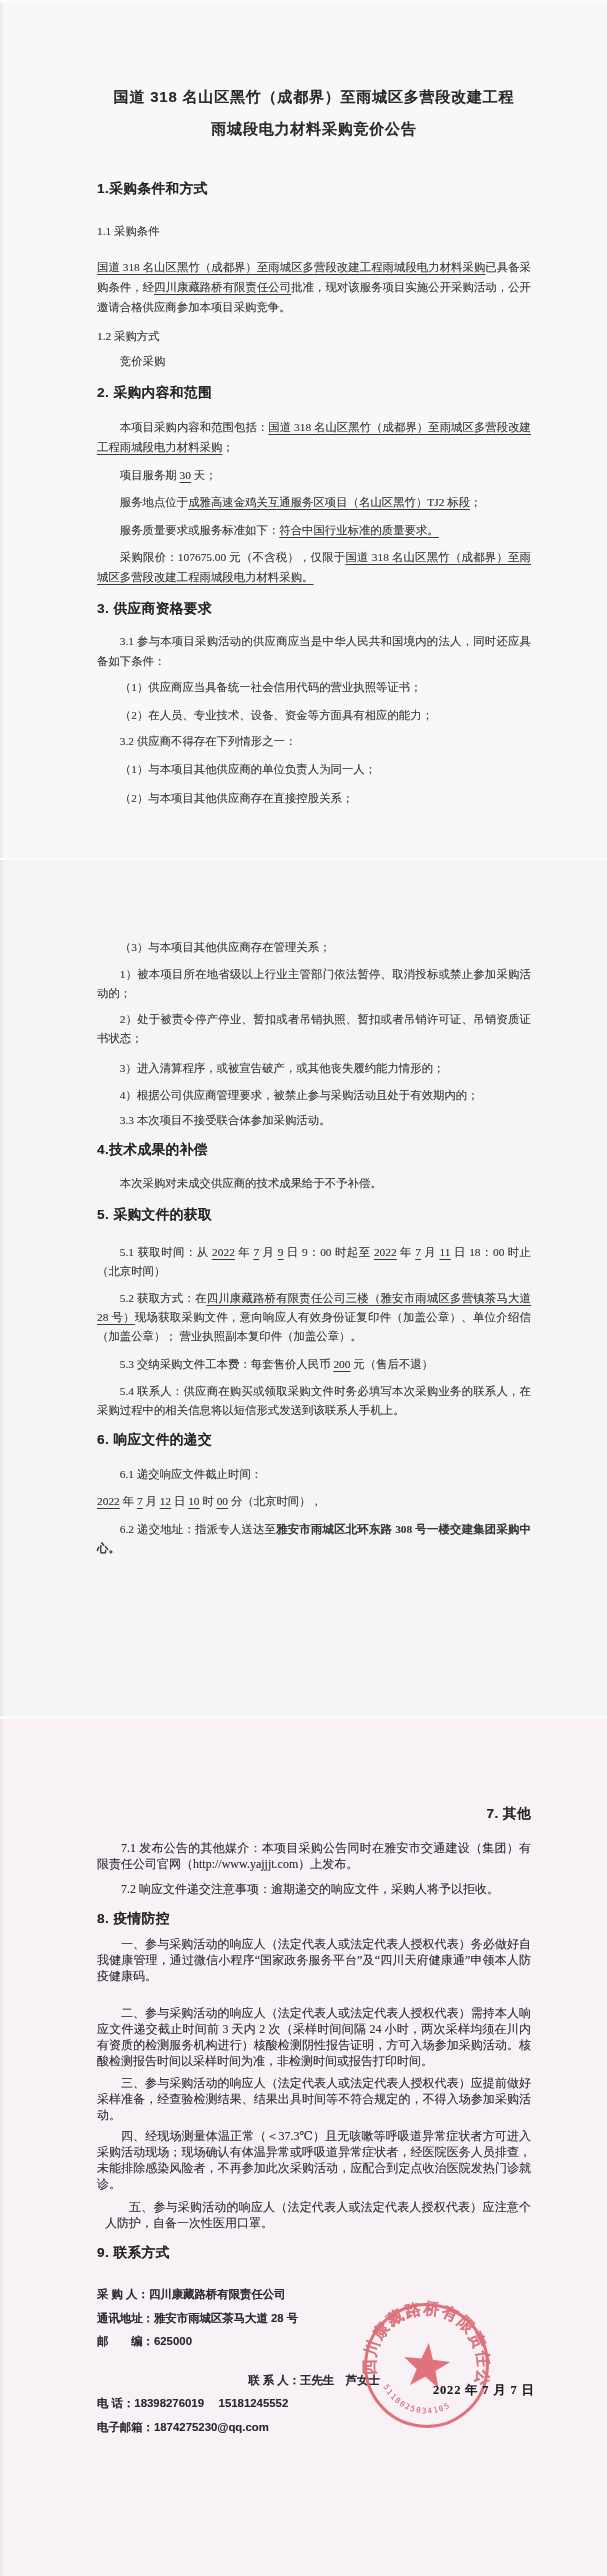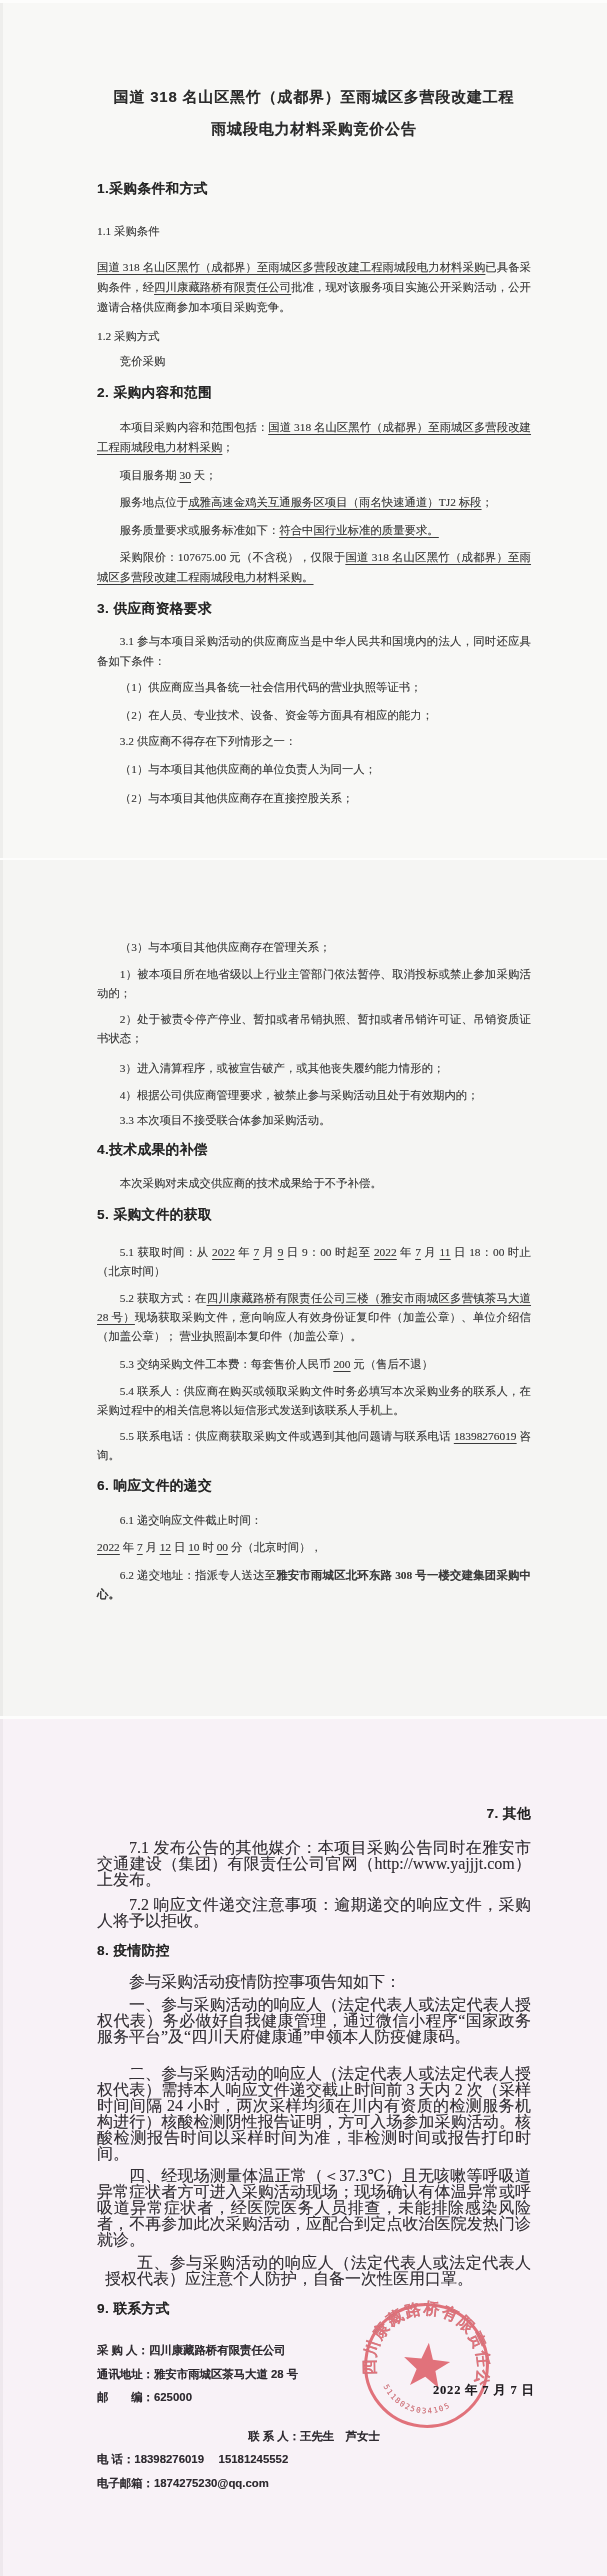--- a/index.html
+++ b/index.html
@@ -14,21 +14,21 @@
         background:rgba(0,0,0,.04);}
   .blk{margin:0;}
   .t-title{font-family:"Liberation Sans","DejaVu Sans",sans-serif;font-weight:700;
         font-size:15px;line-height:29px;text-align:center;color:#2b2b2b;letter-spacing:0.8px;}
   .t-h{font-family:"Liberation Sans","DejaVu Sans",sans-serif;font-weight:700;
         font-size:13.7px;line-height:20px;color:var(--ink2);letter-spacing:0.4px;}
   .t-sub{font-size:11.4px;line-height:18px;}
   .t-p,.t-pf{font-size:11.4px;line-height:20px;text-align:justify;word-break:break-all;}
   .t-p{text-indent:2em;}
   .page2 .t-p,.page2 .t-pf{line-height:19px;}
-  .page3 .t-p,.page3 .t-pf{font-size:16px;line-height:16px;color:#343036;}
+  .page3 .t-p,.page3 .t-pf{font-size:12px;line-height:16px;color:#343036;}
   .t-c{font-family:"Liberation Sans","DejaVu Sans",sans-serif;font-weight:700;
         font-size:11.4px;line-height:16.7px;color:#2e2a30;}
   .u{text-decoration:underline;text-underline-offset:3px;text-decoration-thickness:0.8px;}
   .b{font-weight:700;}
   .stamp{position:absolute;left:358px;top:578px;opacity:.82;}
   .seal-line{stroke:var(--stamp);stroke-width:4;}
   .seal-fill{fill:var(--stamp);}
   .seal-text{fill:var(--stamp);font-size:21px;letter-spacing:2px;
         font-family:"Liberation Sans","DejaVu Sans",sans-serif;font-weight:700;}
   .seal-code{fill:var(--stamp);font-size:10px;letter-spacing:2px;
@@ -43,21 +43,21 @@
     <div class="blk t-title" style="margin-top: 79px;"><span>国道 318 名山区黑竹（成都界）至雨城区多营段改建工程</span></div>
     <div class="blk t-title" style="margin-top: 3px;"><span>雨城段电力材料采购竞价公告</span></div>
     <div class="blk t-h" style="margin-top: 36px;"><span>1.采购条件和方式</span></div>
     <div class="blk t-sub" style="margin-top: 23px;"><span>1.1 采购条件</span></div>
     <div class="blk t-pf" style="margin-top: 16.7px;"><span class="u">国道 318 名山区黑竹（成都界）至雨城区多营段改建工程雨城段电力材料采购</span><span>已具备采购条件，经</span><span class="u">四川康藏路桥有限责任公司</span><span>批准，现对该服务项目实施公开采购活动，公开邀请合格供应商参加本项目采购竞争。</span></div>
     <div class="blk t-sub" style="margin-top: 10.6px;"><span>1.2 采购方式</span></div>
     <div class="blk t-p" style="margin-top: 6px;"><span>竞价采购</span></div>
     <div class="blk t-h" style="margin-top: 12px;"><span>2. 采购内容和范围</span></div>
     <div class="blk t-p" style="margin-top: 13.7px;"><span>本项目采购内容和范围包括：</span><span class="u">国道 318 名山区黑竹（成都界）至雨城区多营段改建工程雨城段电力材料采购</span><span>；</span></div>
     <div class="blk t-p" style="margin-top: 7.6px;"><span>项目服务期 </span><span class="u">30</span><span> 天；</span></div>
-    <div class="blk t-p" style="margin-top: 7.6px;"><span>服务地点位于</span><span class="u">成雅高速金鸡关互通服务区项目（雨名快速通道）TJ2 标段</span><span>；</span></div>
+    <div class="blk t-p" style="margin-top: 7.6px;"><span>服务地点位于</span><span class="u">成雅高速金鸡关互通服务区项目（名山区黑竹）TJ2 标段</span><span>；</span></div>
     <div class="blk t-p" style="margin-top: 7.6px;"><span>服务质量要求或服务标准如下：</span><span class="u">符合中国行业标准的质量要求。</span></div>
     <div class="blk t-p" style="margin-top: 7.6px;"><span>采购限价：107675.00 元（不含税），仅限于</span><span class="u">国道 318 名山区黑竹（成都界）至雨城区多营段改建工程雨城段电力材料采购。</span></div>
     <div class="blk t-h" style="margin-top: 12px;"><span>3.  供应商资格要求</span></div>
     <div class="blk t-p" style="margin-top: 12px;"><span>3.1 参与本项目采购活动的供应商应当是中华人民共和国境内的法人，同时还应具备如下条件：</span></div>
     <div class="blk t-p" style="margin-top: 6px;"><span>（1）供应商应当具备统一社会信用代码的营业执照等证书；</span></div>
     <div class="blk t-p" style="margin-top: 7.6px;"><span>（2）在人员、专业技术、设备、资金等方面具有相应的能力；</span></div>
     <div class="blk t-p" style="margin-top: 6px;"><span>3.2 供应商不得存在下列情形之一：</span></div>
     <div class="blk t-p" style="margin-top: 7.6px;"><span>（1）与本项目其他供应商的单位负责人为同一人；</span></div>
     <div class="blk t-p" style="margin-top: 9px;"><span>（2）与本项目其他供应商存在直接控股关系；</span></div>
   </div>
@@ -68,21 +68,20 @@
     <div class="blk t-p" style="margin-top: 10.6px;"><span>3）进入清算程序，或被宣告破产，或其他丧失履约能力情形的；</span></div>
     <div class="blk t-p" style="margin-top: 8.3px;"><span>4）根据公司供应商管理要求，被禁止参与采购活动且处于有效期内的；</span></div>
     <div class="blk t-p" style="margin-top: 5.3px;"><span>3.3 本次项目不接受联合体参加采购活动。</span></div>
     <div class="blk t-h" style="margin-top: 10.6px;"><span>4.技术成果的补偿</span></div>
     <div class="blk t-p" style="margin-top: 13.7px;"><span>本次采购对未成交供应商的技术成果给于不予补偿。</span></div>
     <div class="blk t-h" style="margin-top: 12px;"><span>5. 采购文件的获取</span></div>
     <div class="blk t-p" style="margin-top: 18px;"><span>5.1 获取时间：从 </span><span class="u">2022</span><span> 年 </span><span class="u">7</span><span> 月 </span><span class="u">9</span><span> 日 9：00 时起至 </span><span class="u">2022</span><span> 年 </span><span class="u">7</span><span> 月 </span><span class="u">11</span><span> 日 18：00 时止（北京时间）</span></div>
     <div class="blk t-p" style="margin-top: 7.6px;"><span>5.2 获取方式：在</span><span class="u">四川康藏路桥有限责任公司三楼（雅安市雨城区多营镇茶马大道 28 号）</span><span>现场获取采购文件，意向响应人有效身份证复印件（加盖公章）、单位介绍信（加盖公章）； 营业执照副本复印件（加盖公章）。</span></div>
     <div class="blk t-p" style="margin-top: 9px;"><span>5.3 交纳采购文件工本费：每套售价人民币 </span><span class="u">200</span><span> 元（售后不退）</span></div>
     <div class="blk t-p" style="margin-top: 8.3px;"><span>5.4 联系人：供应商在购买或领取采购文件时务必填写本次采购业务的联系人，在采购过程中的相关信息将以短信形式发送到该联系人手机上。</span></div>
-    <div class="blk t-p" style="margin-top: 7.6px;"><span>5.5 联系电话：供应商获取采购文件或遇到其他问题请与联系电话 </span><span class="u">18398276019</span><span> 咨询。</span></div>
     <div class="blk t-h" style="margin-top: 10.6px;"><span>6. 响应文件的递交</span></div>
     <div class="blk t-p" style="margin-top: 15px;"><span>6.1 递交响应文件截止时间：</span></div>
     <div class="blk t-pf" style="margin-top: 7.6px;"><span class="u">2022</span><span> 年 </span><span class="u">7</span><span> 月 </span><span class="u">12</span><span> 日 </span><span class="u">10</span><span> 时 </span><span class="u">00</span><span> 分（北京时间），</span></div>
     <div class="blk t-p" style="margin-top: 9px;"><span>6.2 递交地址：指派专人送达至</span><span class="b">雅安市雨城区北环东路 308 号一楼交建集团采购中心。</span></div>
   </div>
 <div class="page page3">
   <svg class="stamp" width="137" height="137" viewBox="0 0 180 180">
     <g transform="rotate(6 90 90)">
       <circle cx="90" cy="90" r="80" fill="none" class="seal-line"></circle>
       <polygon class="seal-fill" points="90,60 97.6,81.5 120.4,82.1 102.4,96 108.8,117.9 90,105 71.2,117.9 77.6,96 59.6,82.1 82.4,81.5"></polygon>
@@ -90,23 +89,23 @@
       <text class="seal-text"><textPath href="#sealTop" startOffset="4">四川康藏路桥有限责任公司</textPath></text>
       <path id="sealBot" d="M 35.4,121.5 A 63,63 0 0 0 144.6,121.5" fill="none"></path>
       <text class="seal-code"><textPath href="#sealBot" startOffset="2">5118025034105</textPath></text>
     </g>
   </svg>
   <div class="sign-date">2022 年 7 月 7 日</div>
 <div class="blk t-h" style="margin-top: 85px; text-align: right;"><span>7. 其他</span></div>
     <div class="blk t-p" style="margin-top: 16.7px;"><span>7.1 发布公告的其他媒介：本项目采购公告同时在雅安市交通建设（集团）有限责任公司官网（http://www.yajjjt.com）上发布。</span></div>
     <div class="blk t-p" style="margin-top: 9px;"><span>7.2 响应文件递交注意事项：逾期递交的响应文件，采购人将予以拒收。</span></div>
     <div class="blk t-h" style="margin-top: 11.4px;"><span>8. 疫情防控</span></div>
-    <div class="blk t-p" style="margin-top: 13px;"><span>参与采购活动疫情防控事项告知如下：</span></div>
     <div class="blk t-p" style="margin-top: 7.6px;"><span>一、参与采购活动的响应人（法定代表人或法定代表人授权代表）务必做好自我健康管理，通过微信小程序“国家政务服务平台”及“四川天府健康通”申领本人防疫健康码。</span></div>
     <div class="blk t-p" style="margin-top: 21px;"><span>二、参与采购活动的响应人（法定代表人或法定代表人授权代表）需持本人响应文件递交截止时间前 3 天内 2 次（采样时间间隔 24 小时，两次采样均须在川内有资质的检测服务机构进行）核酸检测阴性报告证明，方可入场参加采购活动。核酸检测报告时间以采样时间为准，非检测时间或报告打印时间。</span></div>
+    <div class="blk t-p" style="margin-top: 5.3px;"><span>三、参与采购活动的响应人（法定代表人或法定代表人授权代表）应提前做好采样准备，经查验检测结果、结果出具时间等不符合规定的，不得入场参加采购活动。</span></div>
     <div class="blk t-p" style="margin-top: 5.3px;"><span>四、经现场测量体温正常（＜37.3℃）且无咳嗽等呼吸道异常症状者方可进入采购活动现场；现场确认有体温异常或呼吸道异常症状者，经医院医务人员排查，未能排除感染风险者，不再参加此次采购活动，应配合到定点收治医院发热门诊就诊。</span></div>
     <div class="blk t-p" style="margin-top: 7.6px; margin-left: 8px;"><span>五、参与采购活动的响应人（法定代表人或法定代表人授权代表）应注意个人防护，自备一次性医用口罩。</span></div>
     <div class="blk t-h" style="margin-top: 12px;"><span>9. 联系方式</span></div>
     <div class="blk t-c" style="margin-top: 23px;"><span>采 购 人：四川康藏路桥有限责任公司</span></div>
     <div class="blk t-c" style="margin-top: 6.8px;"><span>通讯地址：雅安市雨城区茶马大道 28 号</span></div>
     <div class="blk t-c" style="margin-top: 6.8px;"><span>邮　　编：625000</span></div>
     <div class="blk t-c" style="margin-top: 22px; text-align: center;"><span>联 系 人：王先生　芦女士</span></div>
     <div class="blk t-c" style="margin-top: 6px;"><span>电  话：18398276019　 15181245552</span></div>
     <div class="blk t-c" style="margin-top: 7.6px;"><span>电子邮箱：1874275230@qq.com</span></div>
   </div>

